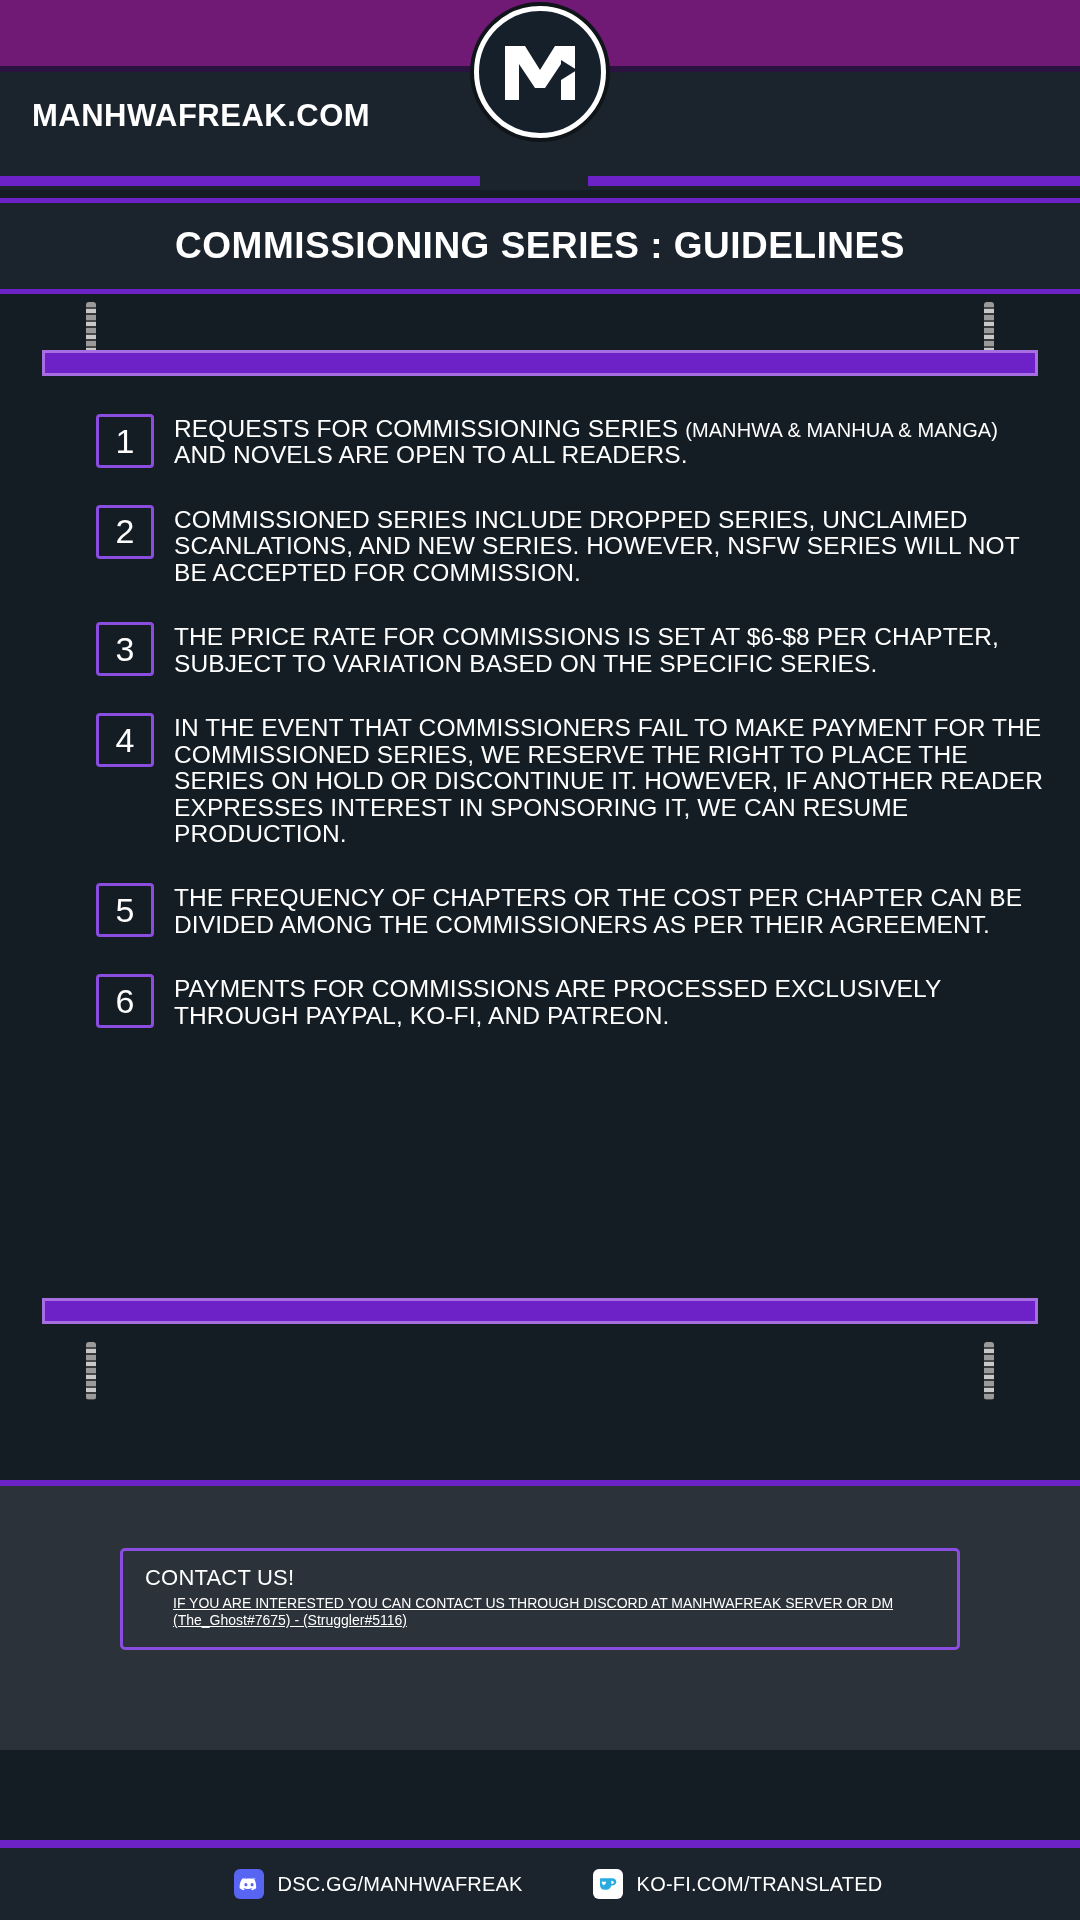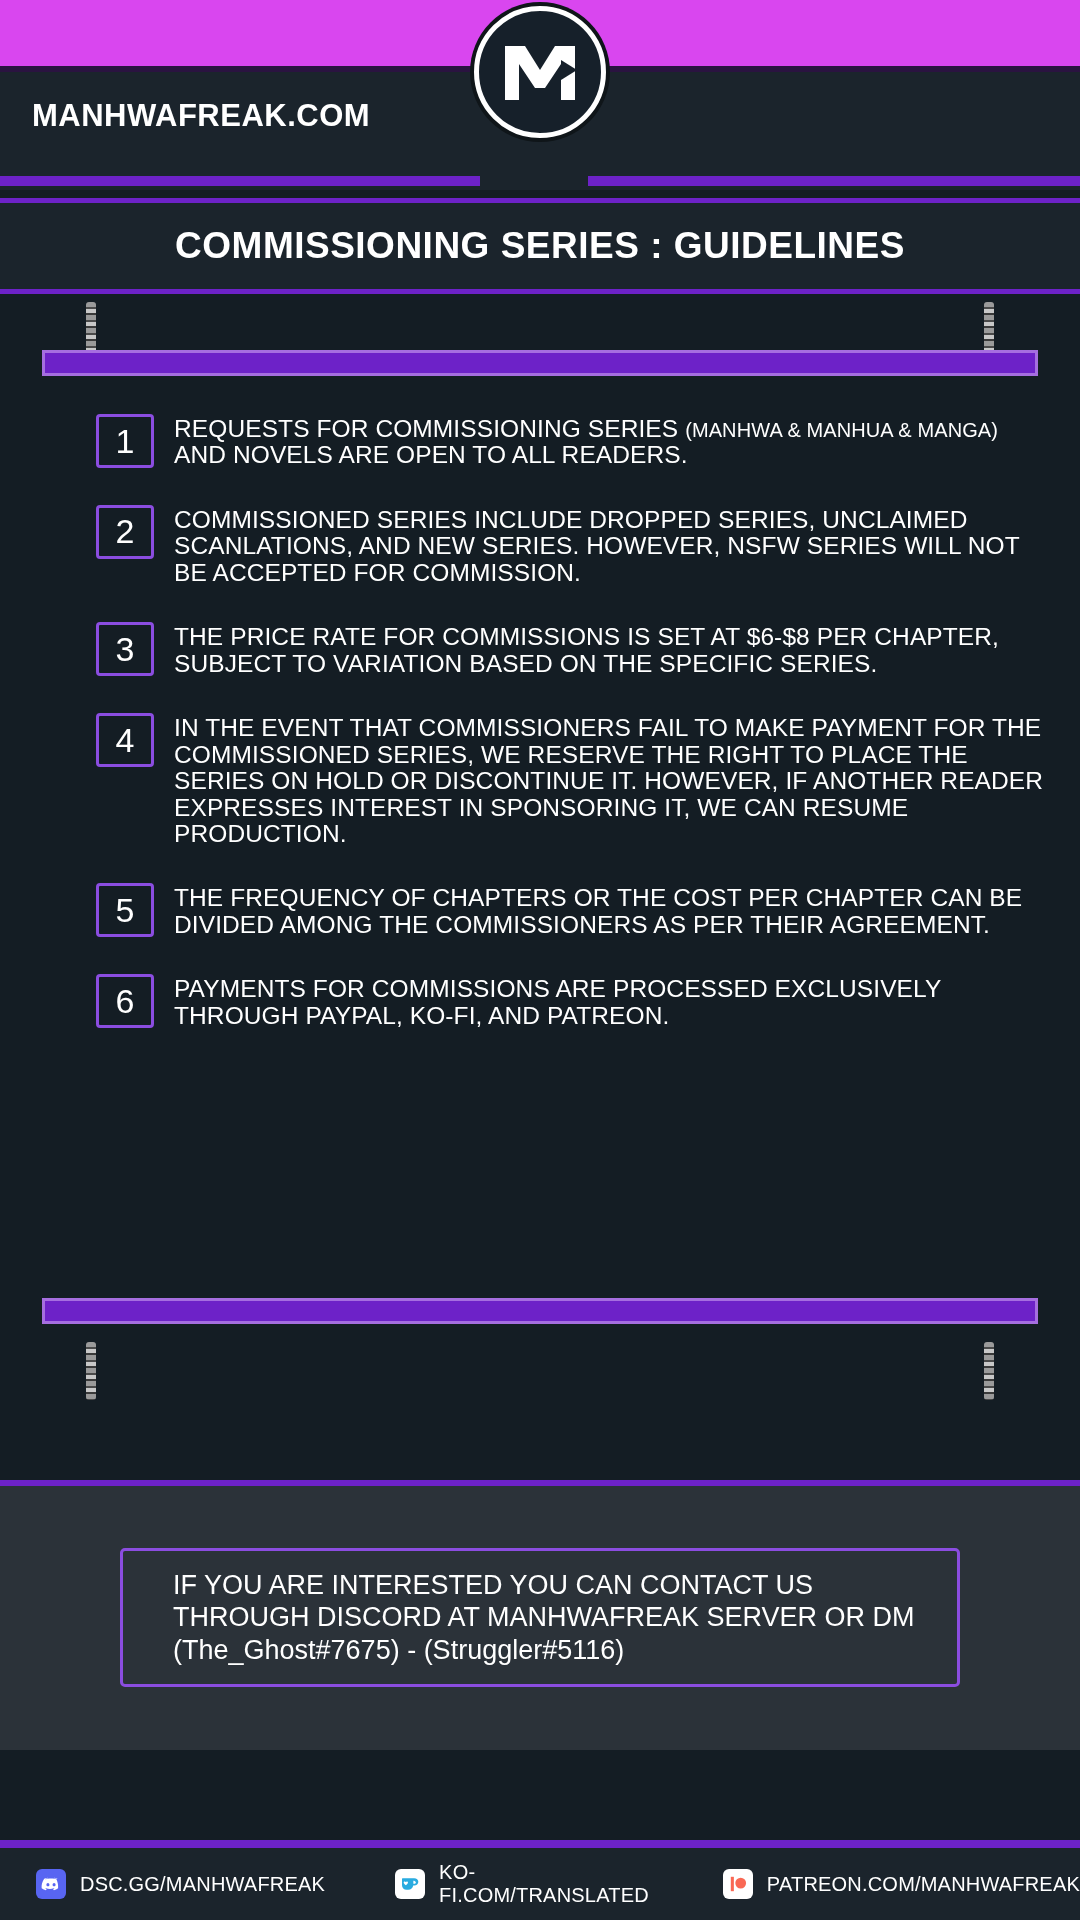--- a/index.html
+++ b/index.html
@@ -14,21 +14,21 @@
     position: relative;
     width: 1080px;
     height: 1920px;
     background: #141d24;
   }
 
   
   .header {
     position: relative;
     height: 190px;
-    background: #d946ef;
+    background: #701a75;
     overflow: visible;
   }
   .header-dark {
     position: absolute;
     left: 0; right: 0;
     top: 72px;
     height: 118px;
     background: #1b242c;
   }
   .header-line-top {
@@ -206,24 +206,25 @@
     border-radius: 5px;
     padding: 14px 22px 18px;
   }
   .contact-title {
     color: #ffffff;
     font-size: 22px;
     letter-spacing: 0.2px;
   }
   .contact-body {
     color: #ffffff;
-    font-size: 27px;
+    font-size: 14px;
     line-height: 1.2;
     padding-left: 28px;
     margin-top: 4px;
+    text-decoration: underline;
   }
 
   
   .socialwrap {
     position: absolute;
     left: 0; right: 0; bottom: 0;
   }
   .social-divider {
     height: 8px;
     background: #6d22c8;
@@ -323,20 +324,21 @@
       </div>
     </div>
 
     <div class="bar bottom"></div>
     <div class="chain bl"></div>
     <div class="chain br"></div>
   </div>
 
   <div class="cta">
     <div class="contact-box">
+      <div class="contact-title">CONTACT US!</div>
       <div class="contact-body">IF YOU ARE INTERESTED YOU CAN CONTACT US THROUGH DISCORD AT MANHWAFREAK SERVER OR DM (The_Ghost#7675) - (Struggler#5116)</div>
     </div>
   </div>
 
   <div class="socialwrap">
     <div class="social-divider"></div>
     <div class="social">
       <div class="social-item">
         <span class="social-icon ic-discord">
           <svg width="20" height="15" viewBox="0 0 24 18">
@@ -347,25 +349,16 @@
       </div>
       <div class="social-item">
         <span class="social-icon ic-kofi">
           <svg width="20" height="16" viewBox="0 0 24 18">
               <path d="M3 2h14c3 0 5 1.7 5 4.4 0 2.8-2.2 4.4-5 4.4h-1.2c-.4 3-2.6 5.2-6 5.2H8c-3.4 0-5.6-2.4-5.6-5.6V3c0-.6.4-1 .6-1Zm13 3v3.8h1c1.2 0 2-.7 2-1.9S17.2 5 16 5h0Z" fill="#29abe0"></path>
               <path d="M7 6.5c1-1.2 2.6-.6 2.6.7 0 1.3-1.6 2.5-2.6 3.3-1-.8-2.6-2-2.6-3.3 0-1.3 1.6-1.9 2.6-.7Z" fill="#fff"></path>
             </svg>
         </span>
         <span class="social-label">KO-FI.COM/TRANSLATED</span>
       </div>
-      <div class="social-item">
-        <span class="social-icon ic-patreon">
-          <svg width="18" height="18" viewBox="0 0 20 20">
-              <rect x="2" y="2" width="3.4" height="16" fill="#F96854"></rect>
-              <circle cx="13" cy="9" r="6" fill="#F96854"></circle>
-            </svg>
-        </span>
-        <span class="social-label">PATREON.COM/MANHWAFREAK</span>
-      </div>
     </div>
   </div>
 
 </div>
 
 </body></html>

